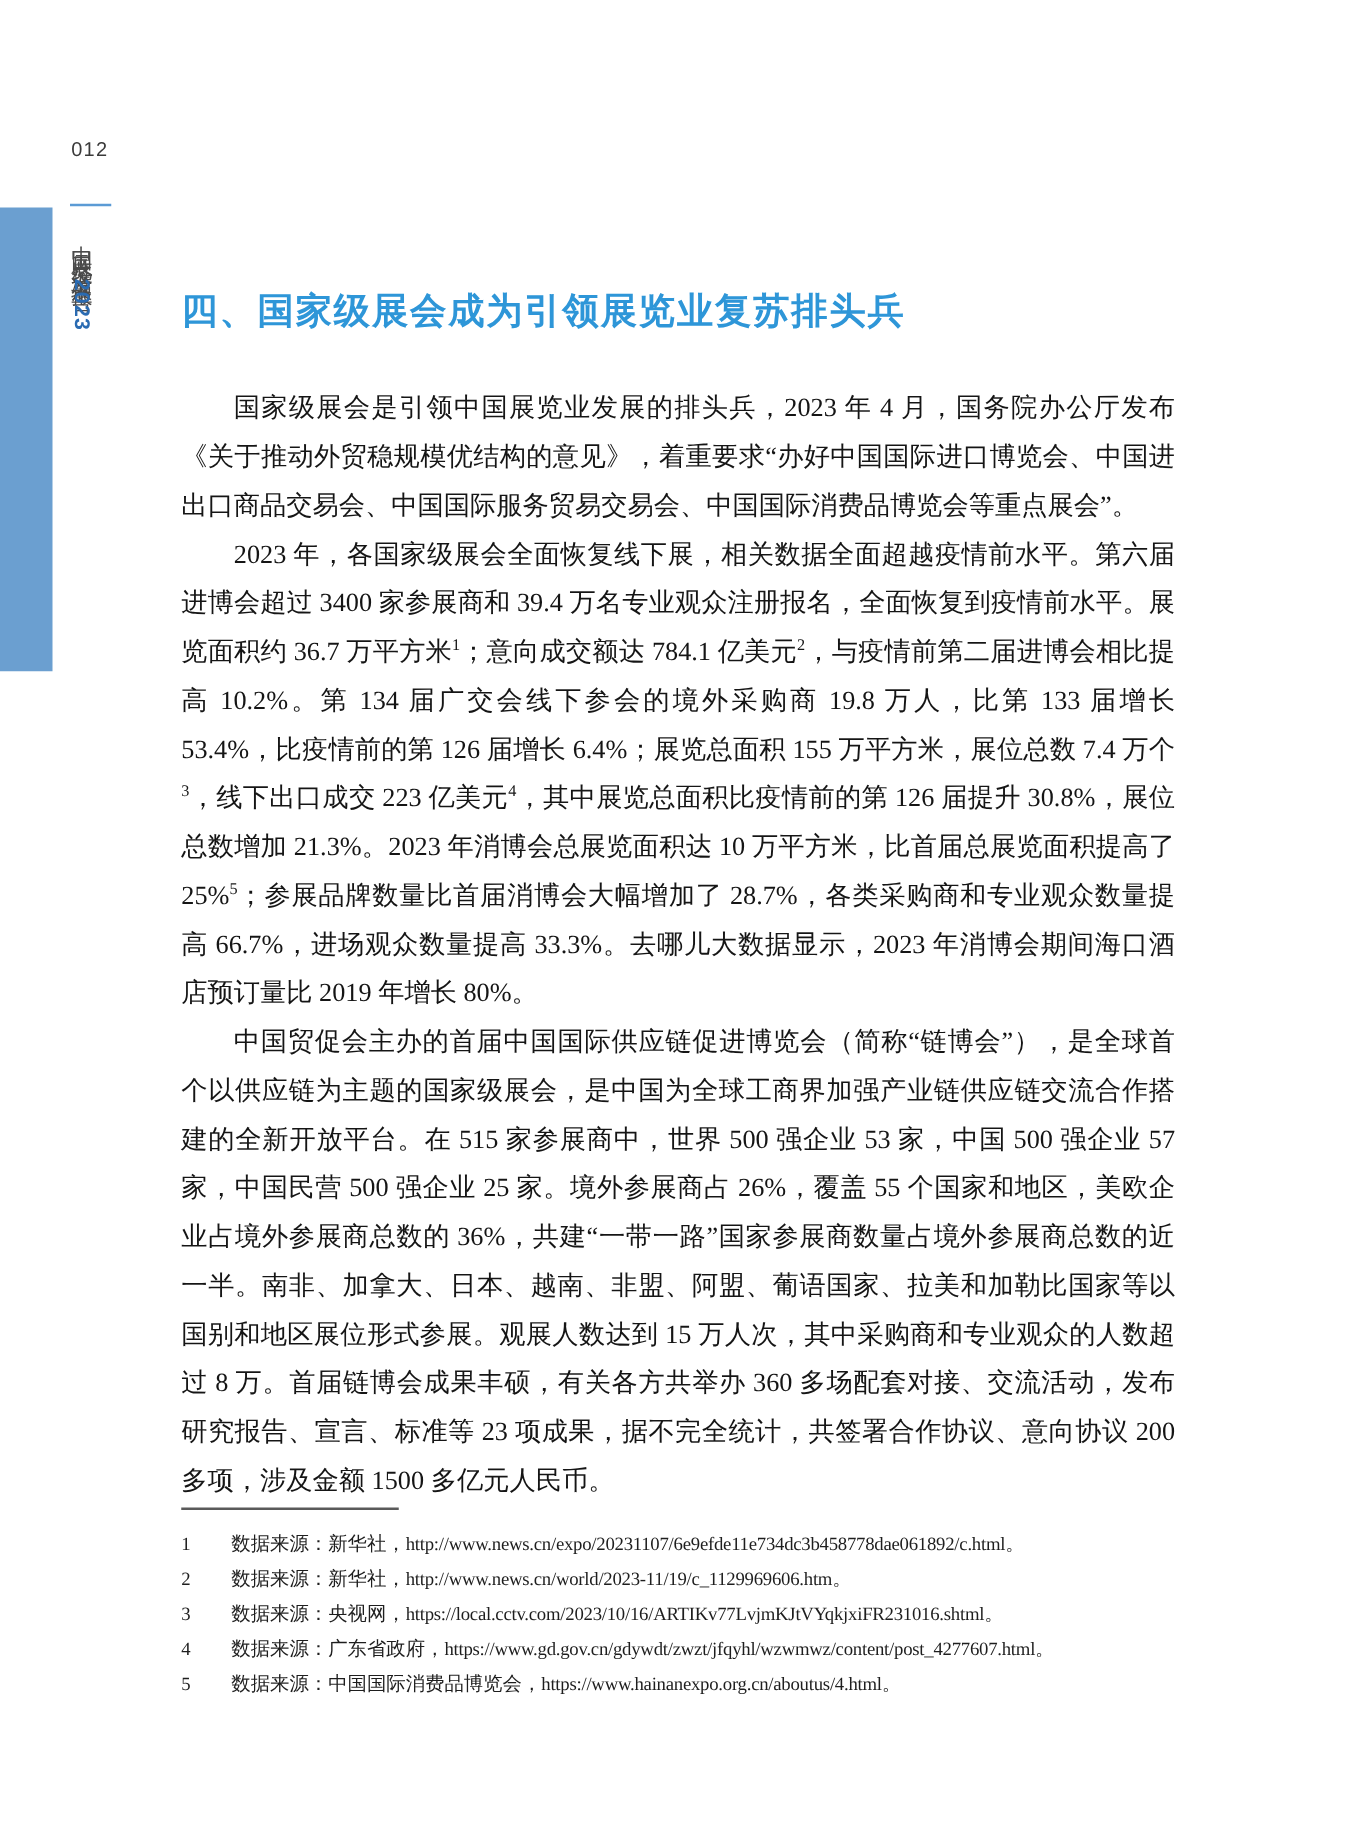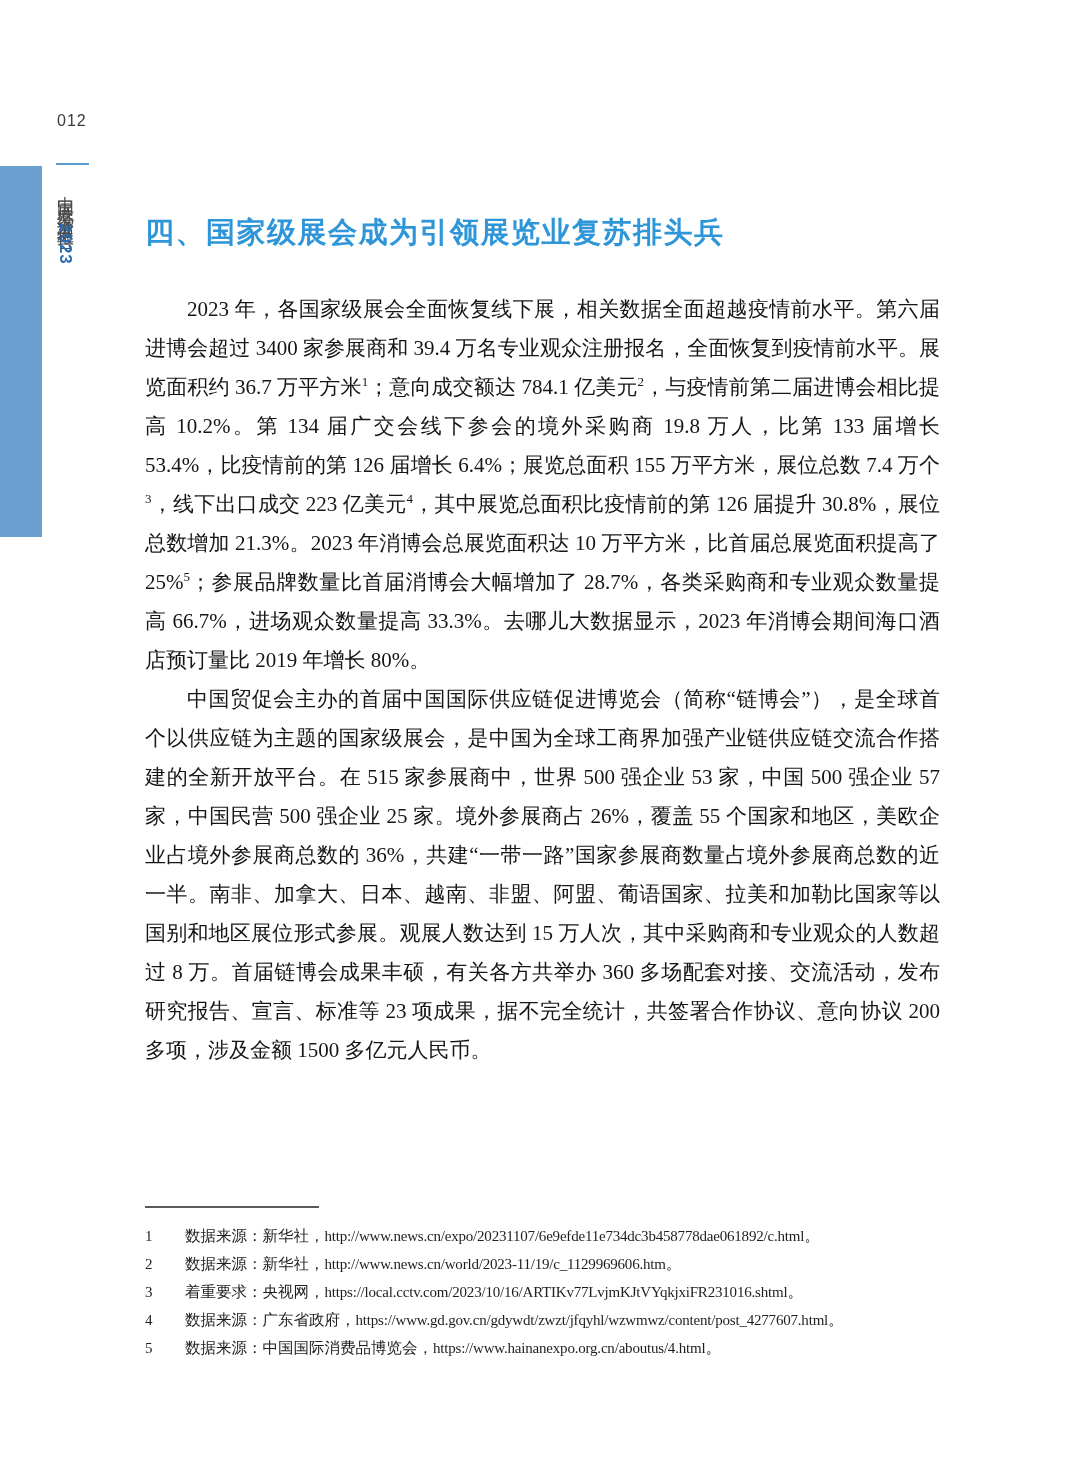--- a/index.html
+++ b/index.html
@@ -58,21 +58,21 @@
     height: 250px;
   }
   .side-title .side-year {
     color: var(--year-blue);
     font-weight: bold;
     letter-spacing: 1px;
   }
   .content {
     position: absolute;
     left: 145px;
-    top: 214px;
+    top: 231px;
     width: 795px;
   }
   .heading {
     font-family: "Liberation Sans", "DejaVu Sans", sans-serif;
     font-weight: bold;
     font-size: 29px;
     line-height: 36px;
     letter-spacing: 1.5px;
     color: var(--accent-blue);
     margin: 0 0 40px 0;
@@ -128,39 +128,40 @@
 
   <div class="page-num">012</div>
   <div class="head-rule"></div>
   <div class="side-bar"></div>
 
   <div class="side-title"><span>中国展览经济发展报告</span><span class="side-year">2023</span></div>
 
   <div class="content">
     <h1 class="heading">四、国家级展会成为引领展览业复苏排头兵</h1>
     <div id="paragraphs">
+        <p>国家级展会是引领中国展览业发展的排头兵，2023 年 4 月，国务院办公厅发布《关于推动外贸稳规模优结构的意见》，着重要求“办好中国国际进口博览会、中国进出口商品交易会、中国国际服务贸易交易会、中国国际消费品博览会等重点展会”。</p>
         <p>2023 年，各国家级展会全面恢复线下展，相关数据全面超越疫情前水平。第六届进博会超过 3400 家参展商和 39.4 万名专业观众注册报名，全面恢复到疫情前水平。展览面积约 36.7 万平方米<sup>1</sup>；意向成交额达 784.1 亿美元<sup>2</sup>，与疫情前第二届进博会相比提高 10.2%。第 134 届广交会线下参会的境外采购商 19.8 万人，比第 133 届增长 53.4%，比疫情前的第 126 届增长 6.4%；展览总面积 155 万平方米，展位总数 7.4 万个<sup>3</sup>，线下出口成交 223 亿美元<sup>4</sup>，其中展览总面积比疫情前的第 126 届提升 30.8%，展位总数增加 21.3%。2023 年消博会总展览面积达 10 万平方米，比首届总展览面积提高了 25%<sup>5</sup>；参展品牌数量比首届消博会大幅增加了 28.7%，各类采购商和专业观众数量提高 66.7%，进场观众数量提高 33.3%。去哪儿大数据显示，2023 年消博会期间海口酒店预订量比 2019 年增长 80%。</p>
         <p>中国贸促会主办的首届中国国际供应链促进博览会（简称“链博会”），是全球首个以供应链为主题的国家级展会，是中国为全球工商界加强产业链供应链交流合作搭建的全新开放平台。在 515 家参展商中，世界 500 强企业 53 家，中国 500 强企业 57 家，中国民营 500 强企业 25 家。境外参展商占 26%，覆盖 55 个国家和地区，美欧企业占境外参展商总数的 36%，共建“一带一路”国家参展商数量占境外参展商总数的近一半。南非、加拿大、日本、越南、非盟、阿盟、葡语国家、拉美和加勒比国家等以国别和地区展位形式参展。观展人数达到 15 万人次，其中采购商和专业观众的人数超过 8 万。首届链博会成果丰硕，有关各方共举办 360 多场配套对接、交流活动，发布研究报告、宣言、标准等 23 项成果，据不完全统计，共签署合作协议、意向协议 200 多项，涉及金额 1500 多亿元人民币。</p>
       </div>
   </div>
 
   <div class="footnotes">
     <div class="fn-rule"></div>
     <div id="fn-list">
         <div class="fn-item">
           <span class="fn-num">1</span>
           <span class="fn-text"><span>数据来源：新华社，</span><span class="fn-url">http://www.news.cn/expo/20231107/6e9efde11e734dc3b458778dae061892/c.html</span><span>。</span></span>
         </div>
         <div class="fn-item">
           <span class="fn-num">2</span>
           <span class="fn-text"><span>数据来源：新华社，</span><span class="fn-url">http://www.news.cn/world/2023-11/19/c_1129969606.htm</span><span>。</span></span>
         </div>
         <div class="fn-item">
           <span class="fn-num">3</span>
-          <span class="fn-text"><span>着重要求：央视网，</span><span class="fn-url">https://local.cctv.com/2023/10/16/ARTIKv77LvjmKJtVYqkjxiFR231016.shtml</span><span>。</span></span>
+          <span class="fn-text"><span>数据来源：央视网，</span><span class="fn-url">https://local.cctv.com/2023/10/16/ARTIKv77LvjmKJtVYqkjxiFR231016.shtml</span><span>。</span></span>
         </div>
         <div class="fn-item">
           <span class="fn-num">4</span>
           <span class="fn-text"><span>数据来源：广东省政府，</span><span class="fn-url">https://www.gd.gov.cn/gdywdt/zwzt/jfqyhl/wzwmwz/content/post_4277607.html</span><span>。</span></span>
         </div>
         <div class="fn-item">
           <span class="fn-num">5</span>
           <span class="fn-text"><span>数据来源：中国国际消费品博览会，</span><span class="fn-url">https://www.hainanexpo.org.cn/aboutus/4.html</span><span>。</span></span>
         </div>
       </div>

